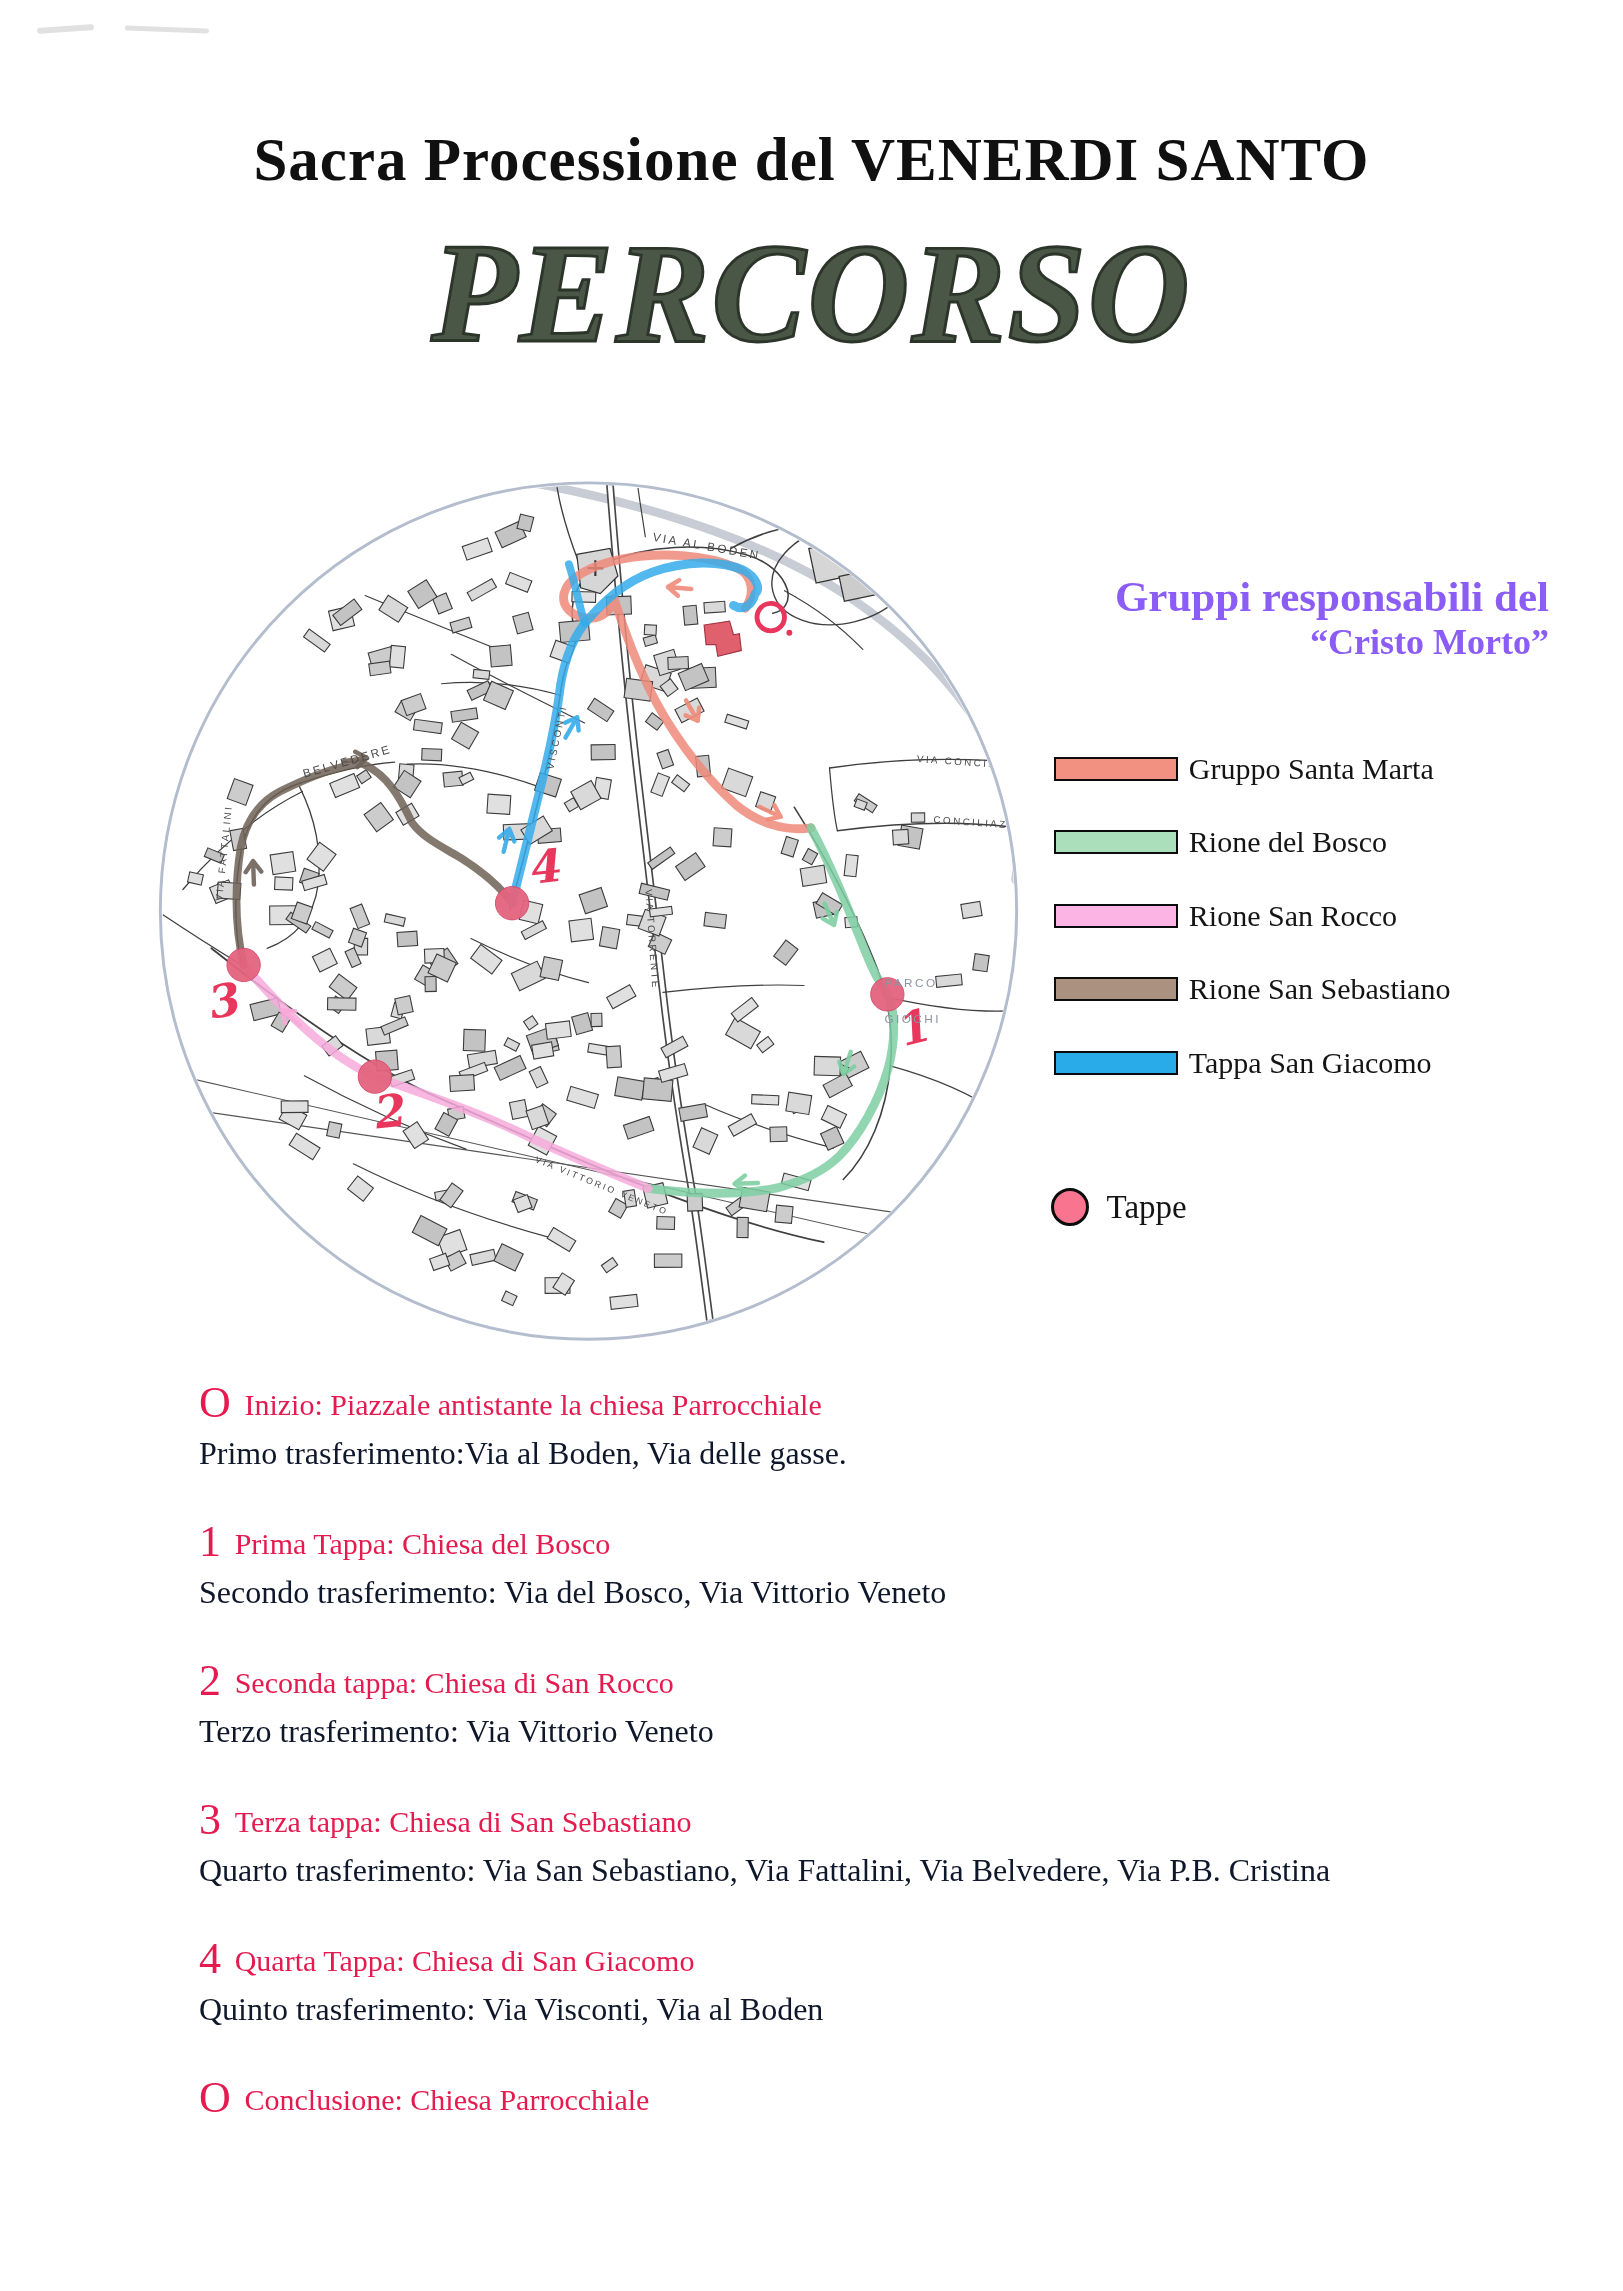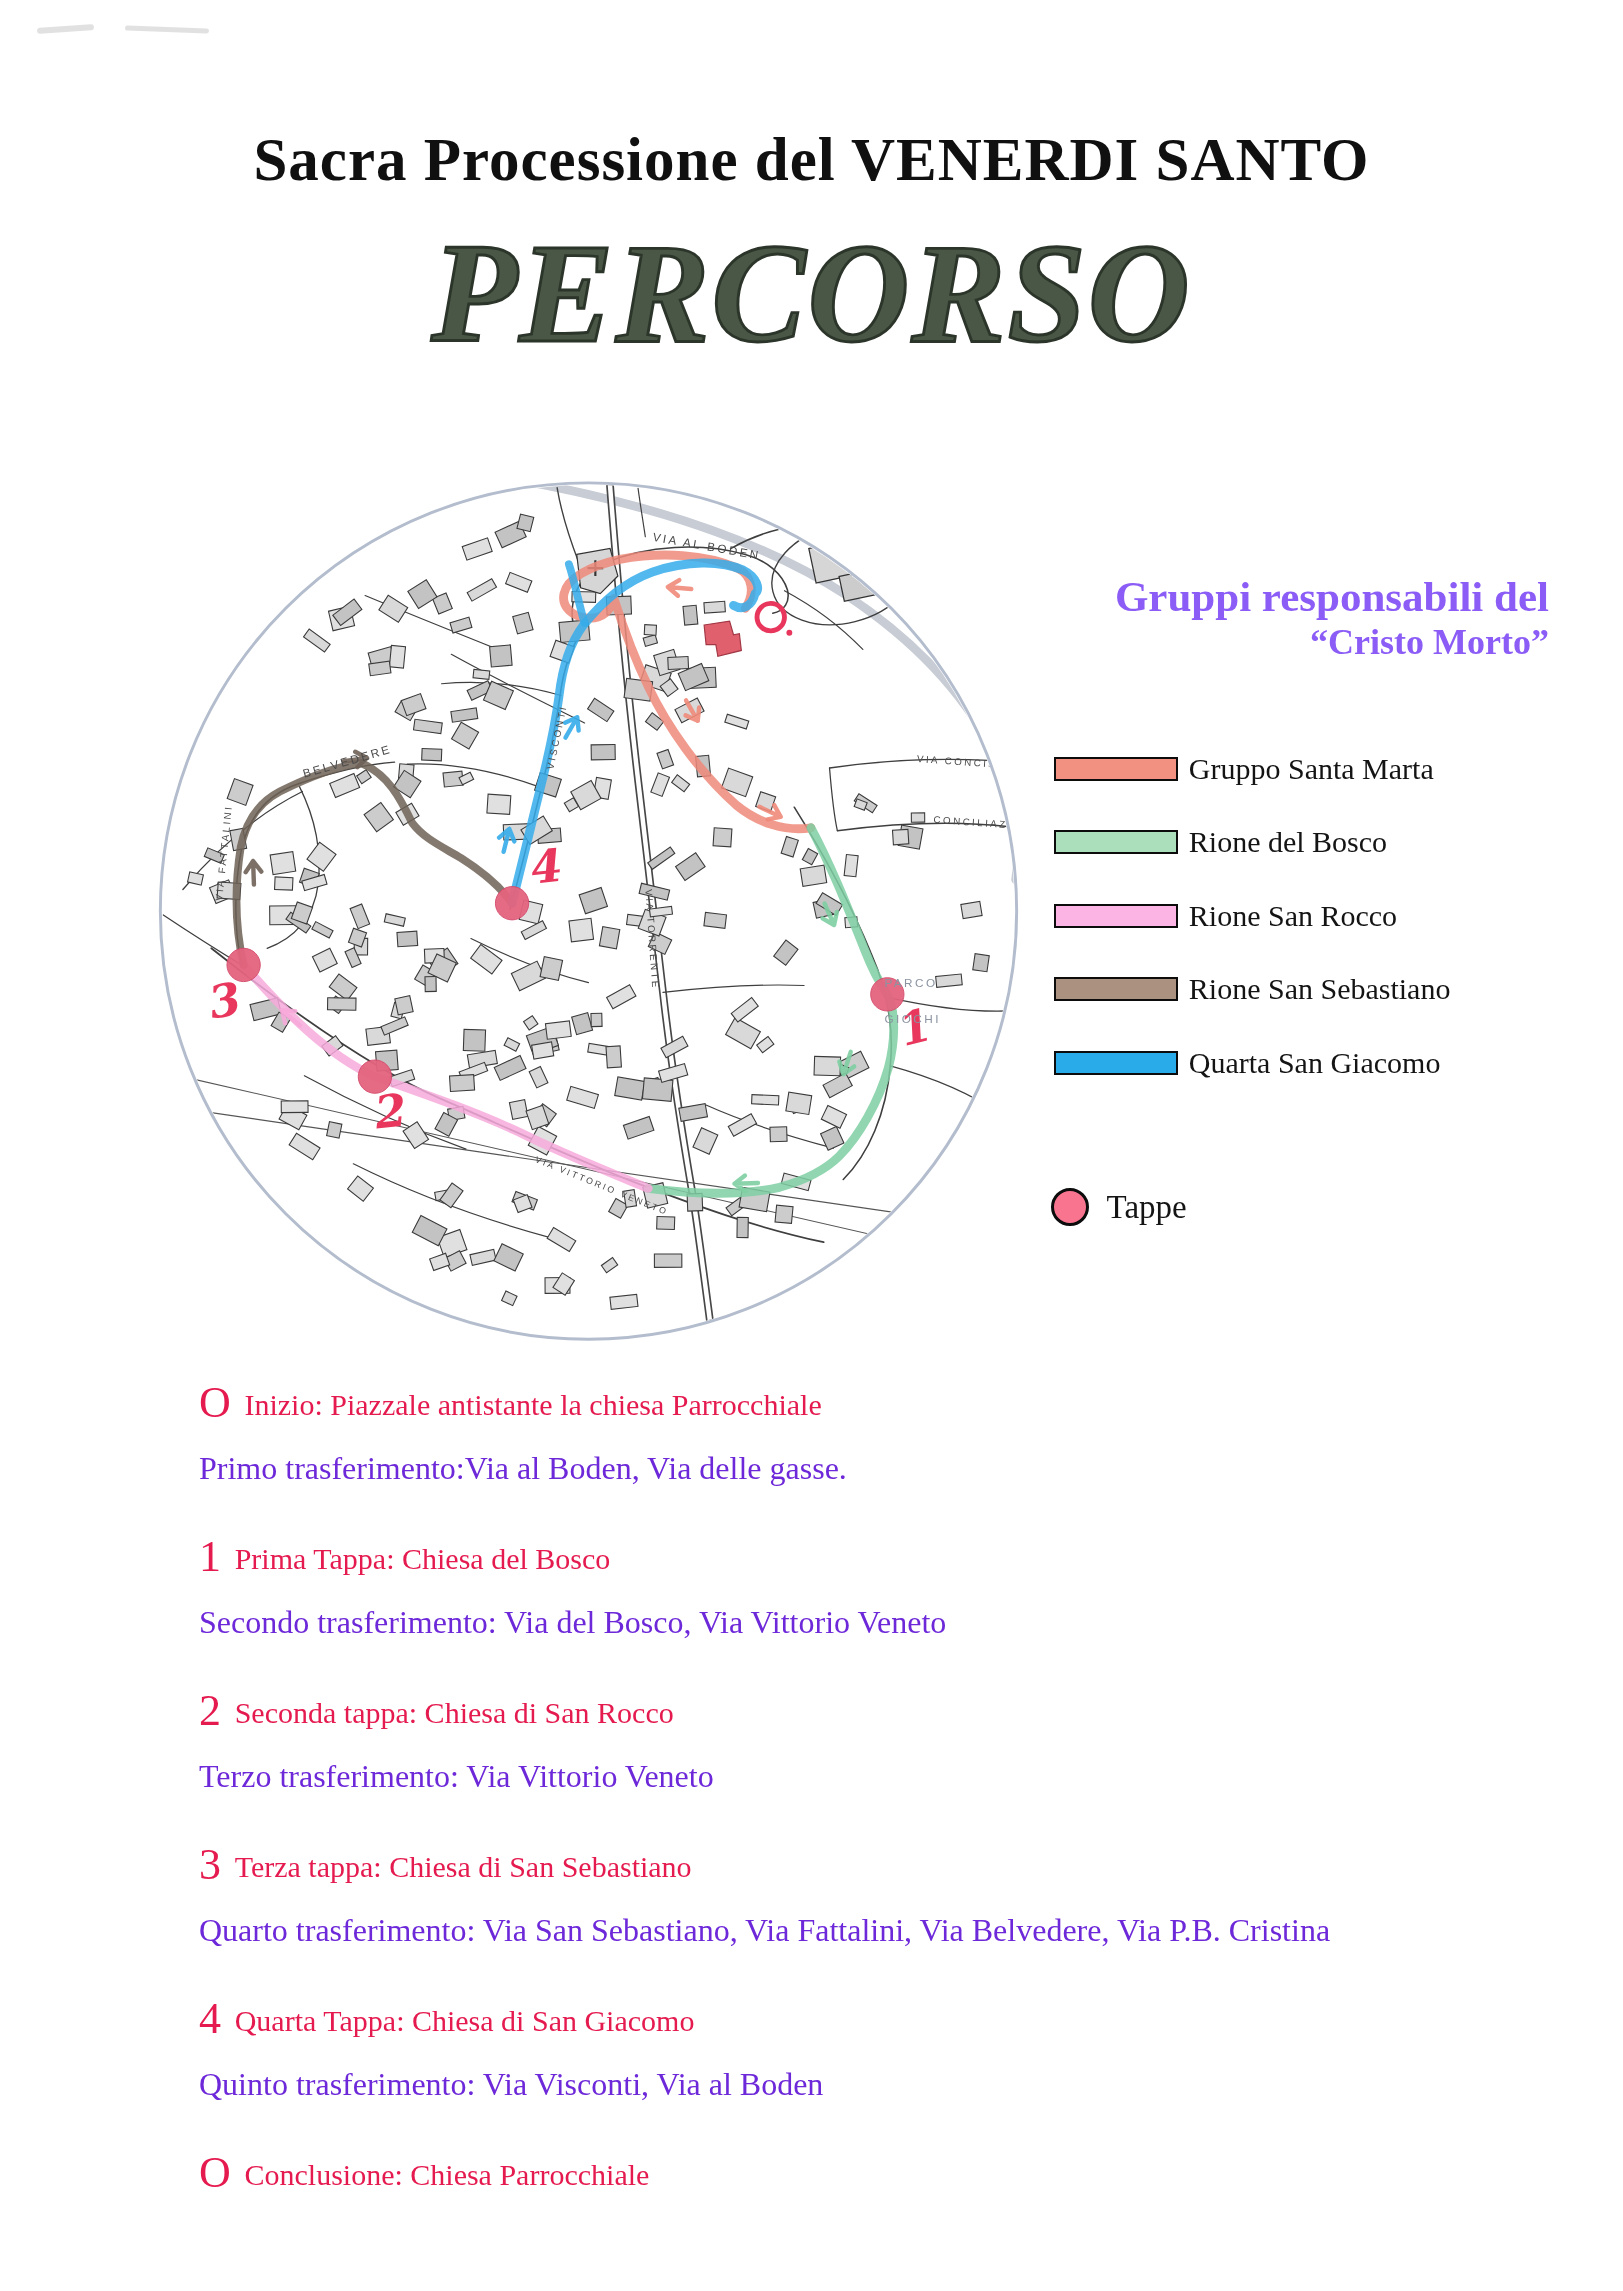--- a/index.html
+++ b/index.html
@@ -30,21 +30,21 @@
 
   .tappe-row{position:absolute;left:1051px;top:1188px;display:flex;align-items:center;}
   .tappe-dot{width:32px;height:32px;border-radius:50%;border:3.9px solid #0c0c0c;flex:0 0 auto;}
   .tappe-label{margin-left:17.6px;font-size:33px;color:#141414;}
 
   .stops-list{position:absolute;left:199px;top:1380px;width:1274px;}
   .stop-item{margin-bottom:45px;}
   .stop-line1{line-height:45px;white-space:nowrap;}
   .stop-num{font-size:44px;font-weight:500;vertical-align:-2px;}
   .stop-title{font-size:30px;margin-left:13.7px;}
-  .stop-detail{font-size:32px;line-height:42px;color:#6d28d9;white-space:nowrap;margin-top:15px;}
+  .stop-detail{font-size:32px;line-height:42px;color:#0f172a;white-space:nowrap;}
 </style>
 </head>
 <body>
 
 <div class="page">
   <div class="smudge s1"></div>
   <div class="smudge s2"></div>
 
   <div class="title1">Sacra Processione del VENERDI SANTO</div>
   <div class="title2" style="color: rgb(74, 87, 71);">PERCORSO</div>
@@ -375,21 +375,21 @@
       <div class="lg-row">
         <span class="lg-swatch" style="background: rgb(251, 180, 228);"></span>
         <span class="lg-label">Rione San Rocco</span>
       </div>
       <div class="lg-row">
         <span class="lg-swatch" style="background: rgb(171, 145, 128);"></span>
         <span class="lg-label">Rione San Sebastiano</span>
       </div>
       <div class="lg-row">
         <span class="lg-swatch" style="background: rgb(41, 171, 233);"></span>
-        <span class="lg-label">Quarta San Giacomo</span>
+        <span class="lg-label">Tappa San Giacomo</span>
       </div>
     </div>
 
   <div class="tappe-row">
     <span class="tappe-dot" id="tappe-dot" style="background: rgb(249, 116, 143);"></span>
     <span class="tappe-label">Tappe</span>
   </div>
 
   <div class="stops-list" id="stops-list">
       <div class="stop-item">

